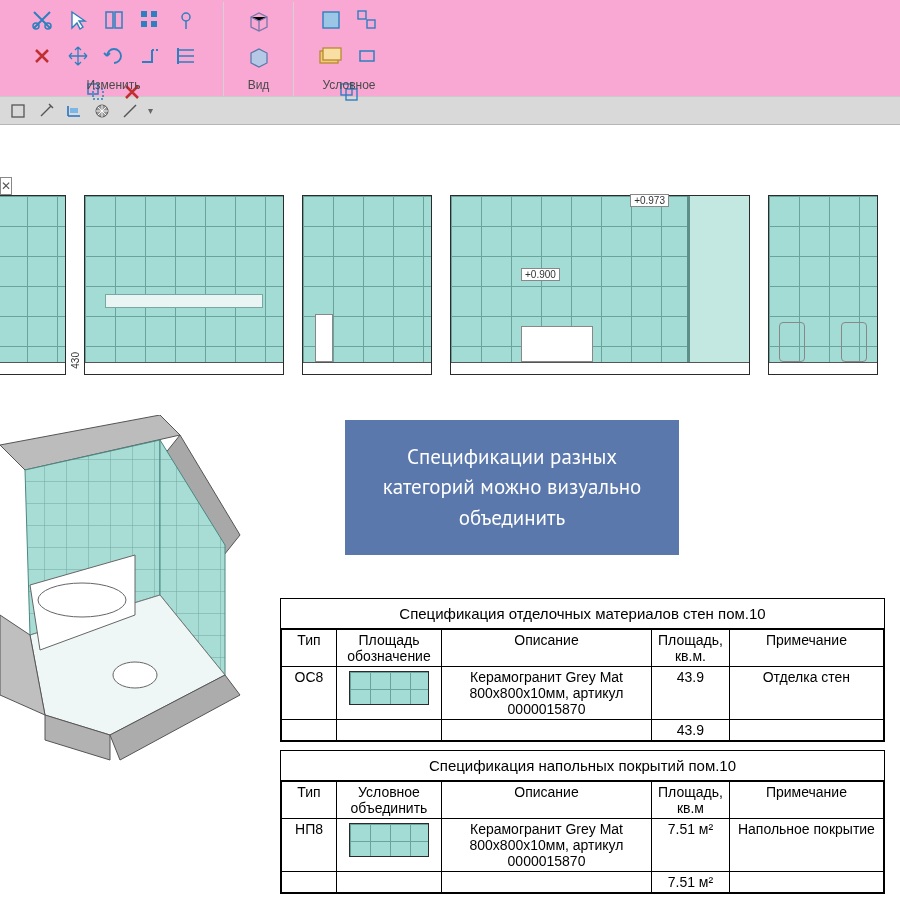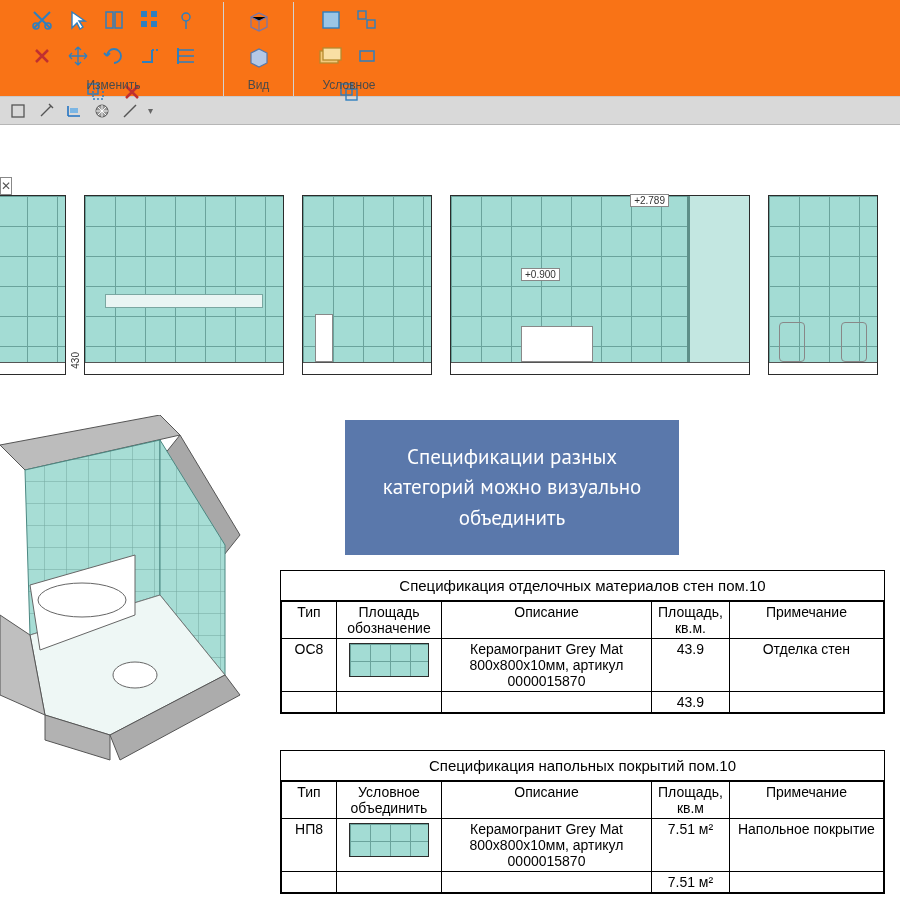--- a/index.html
+++ b/index.html
@@ -8,21 +8,21 @@
     font-size: 12px;
     background: #ffffff;
     width: 900px;
     height: 900px;
     overflow: hidden;
     color: #333;
   }
 
   
   .ribbon {
-    background: #f97316;
+    background: #f9a8d4;
     border-bottom: 1px solid #c9c9c9;
     padding: 2px 4px 0 4px;
   }
   .ribbon-groups {
     display: flex;
     align-items: flex-end;
   }
   .group {
     display: flex;
     flex-direction: column;
@@ -360,21 +360,21 @@
       </div>
       <span class="dim-430" style="left:-14px; bottom:6px;">430</span>
     </div>
 
     <div class="elev" style="width:130px">
       <div style="position:absolute;left:12px;bottom:12px;width:18px;height:48px;background:#fff;border:1px solid #888"></div>
       <div class="floor"></div>
     </div>
 
     <div class="elev" style="width:300px;position:relative">
-      <span class="dim-tag" style="right:80px;top:-2px">+2.789</span>
+      <span class="dim-tag" style="right:80px;top:-2px">+0.973</span>
       <span class="dim-tag" style="left:70px;top:72px">+0.900</span>
       <div style="position:absolute;right:60px;top:0;width:2px;height:100%;background:#5d8f88"></div>
       <div style="position:absolute;right:0;top:0;width:60px;height:100%;background:#c3e7e1;border-left:1px solid #5d8f88"></div>
       <div style="position:absolute;left:70px;bottom:12px;width:72px;height:36px;background:#fff;border:1px solid #888"></div>
       <div class="floor"></div>
     </div>
 
     <div class="elev" style="width:110px">
       <div style="position:absolute;left:10px;bottom:12px;width:26px;height:40px;border:1px solid #888;border-radius:4px"></div>
       <div style="position:absolute;right:10px;bottom:12px;width:26px;height:40px;border:1px solid #888;border-radius:4px"></div>
@@ -408,21 +408,21 @@
       <polygon points="110,320 225,260 240,280 120,345" fill="#acacac" stroke="#555"></polygon>
     </svg>
   </div>
 
   <div class="callout">
     <div>Спецификации разных</div>
     <div>категорий можно визуально</div>
     <div>объединить</div>
   </div>
 
-  <div class="spec" style="left:280px; top:445px; width:605px">
+  <div class="spec" style="left:280px; top:473px; width:605px">
     <div class="spec-title">Спецификация отделочных материалов стен пом.10</div>
     <table>
       <colgroup>
           <col style="width:55px">
           <col style="width:105px">
           <col style="width:210px">
           <col style="width:75px">
           <col>
         </colgroup>
       <tbody>

